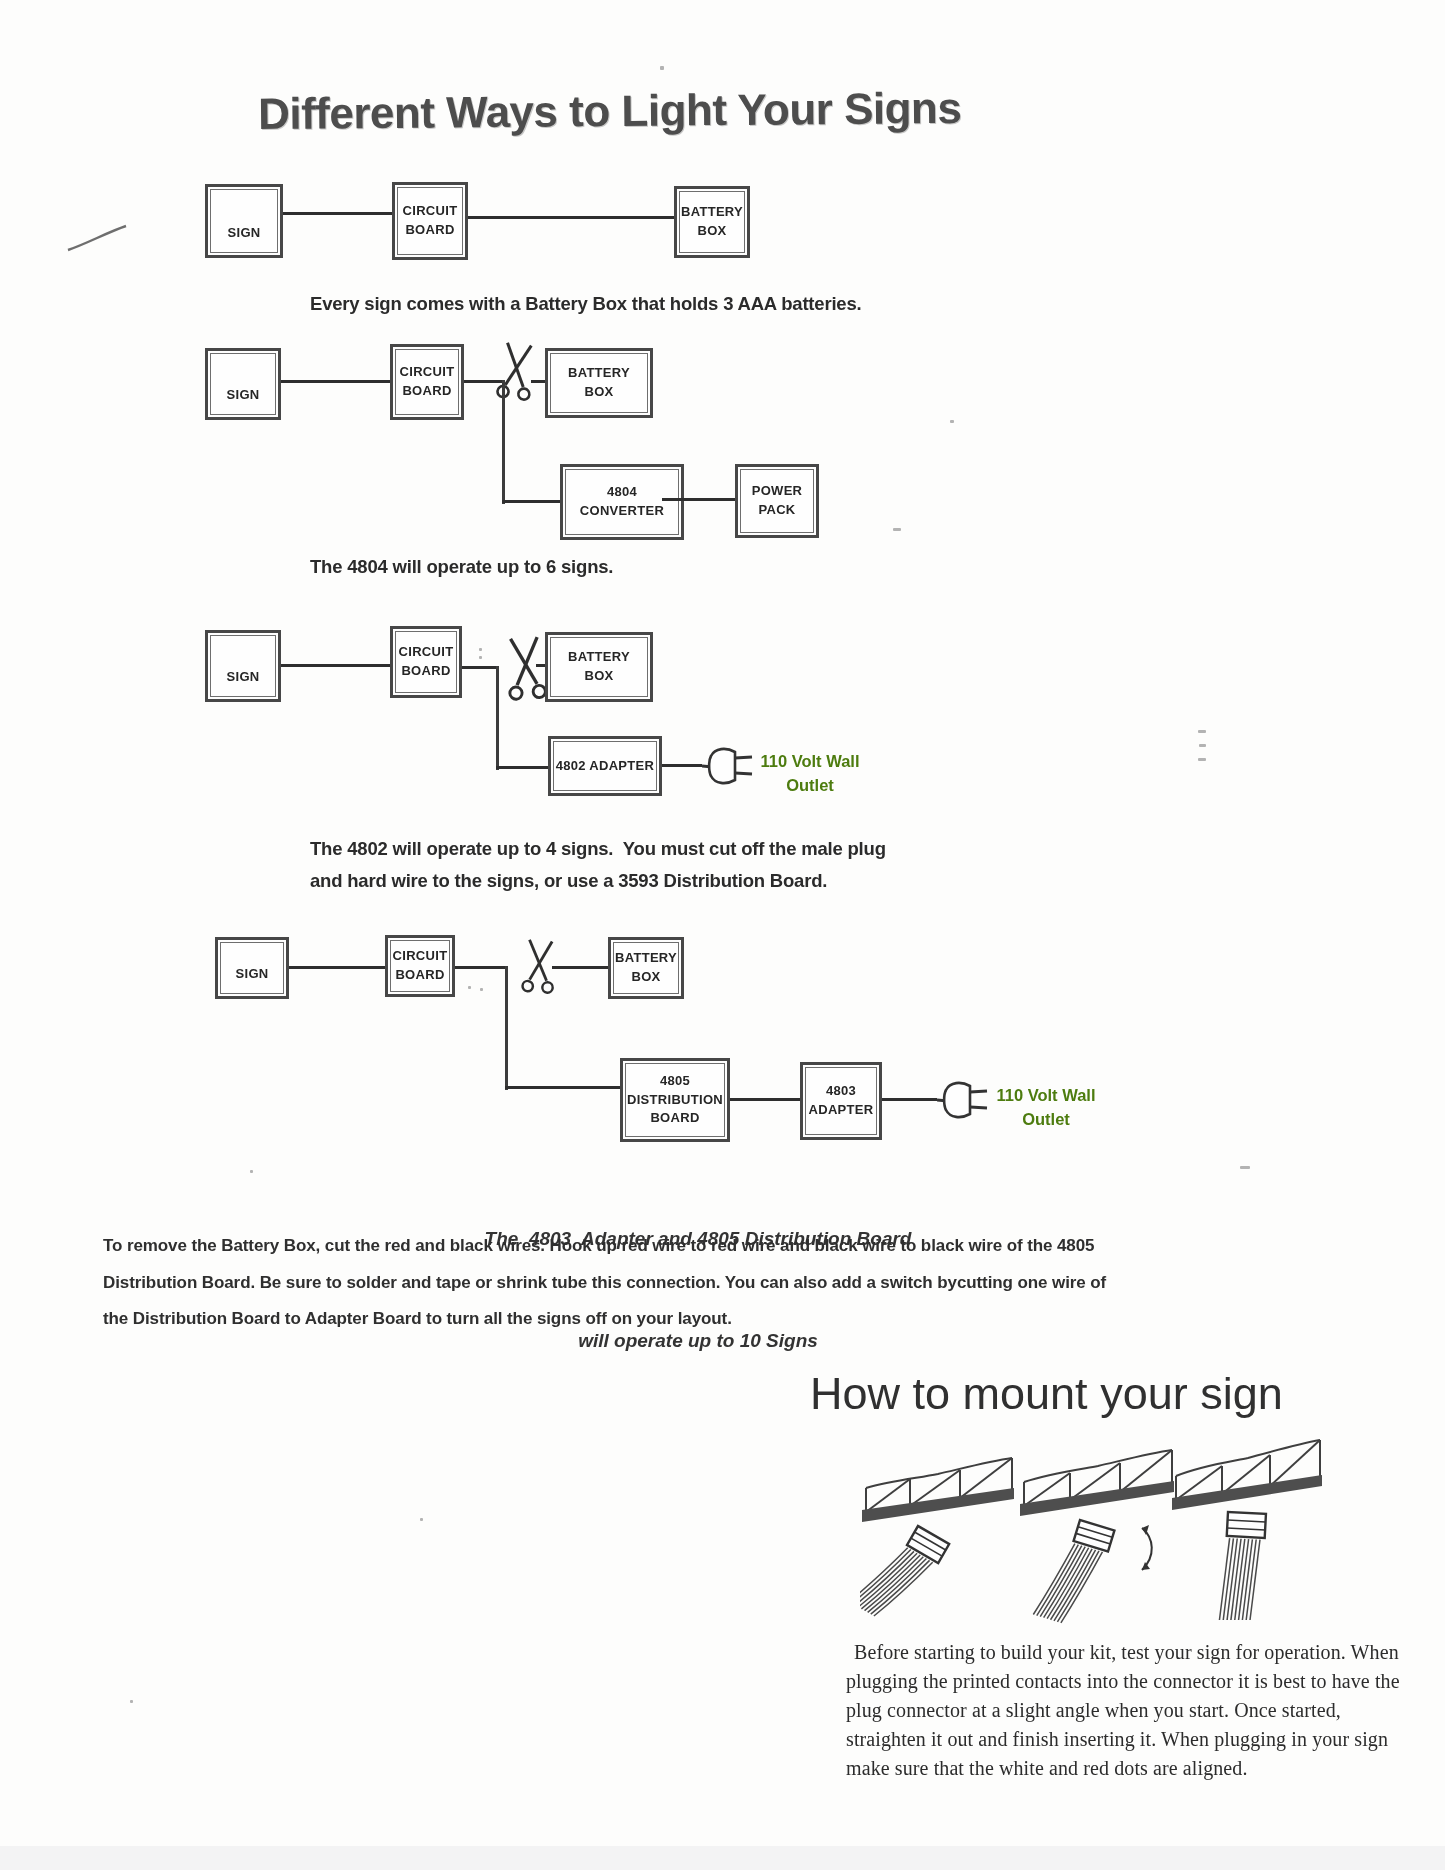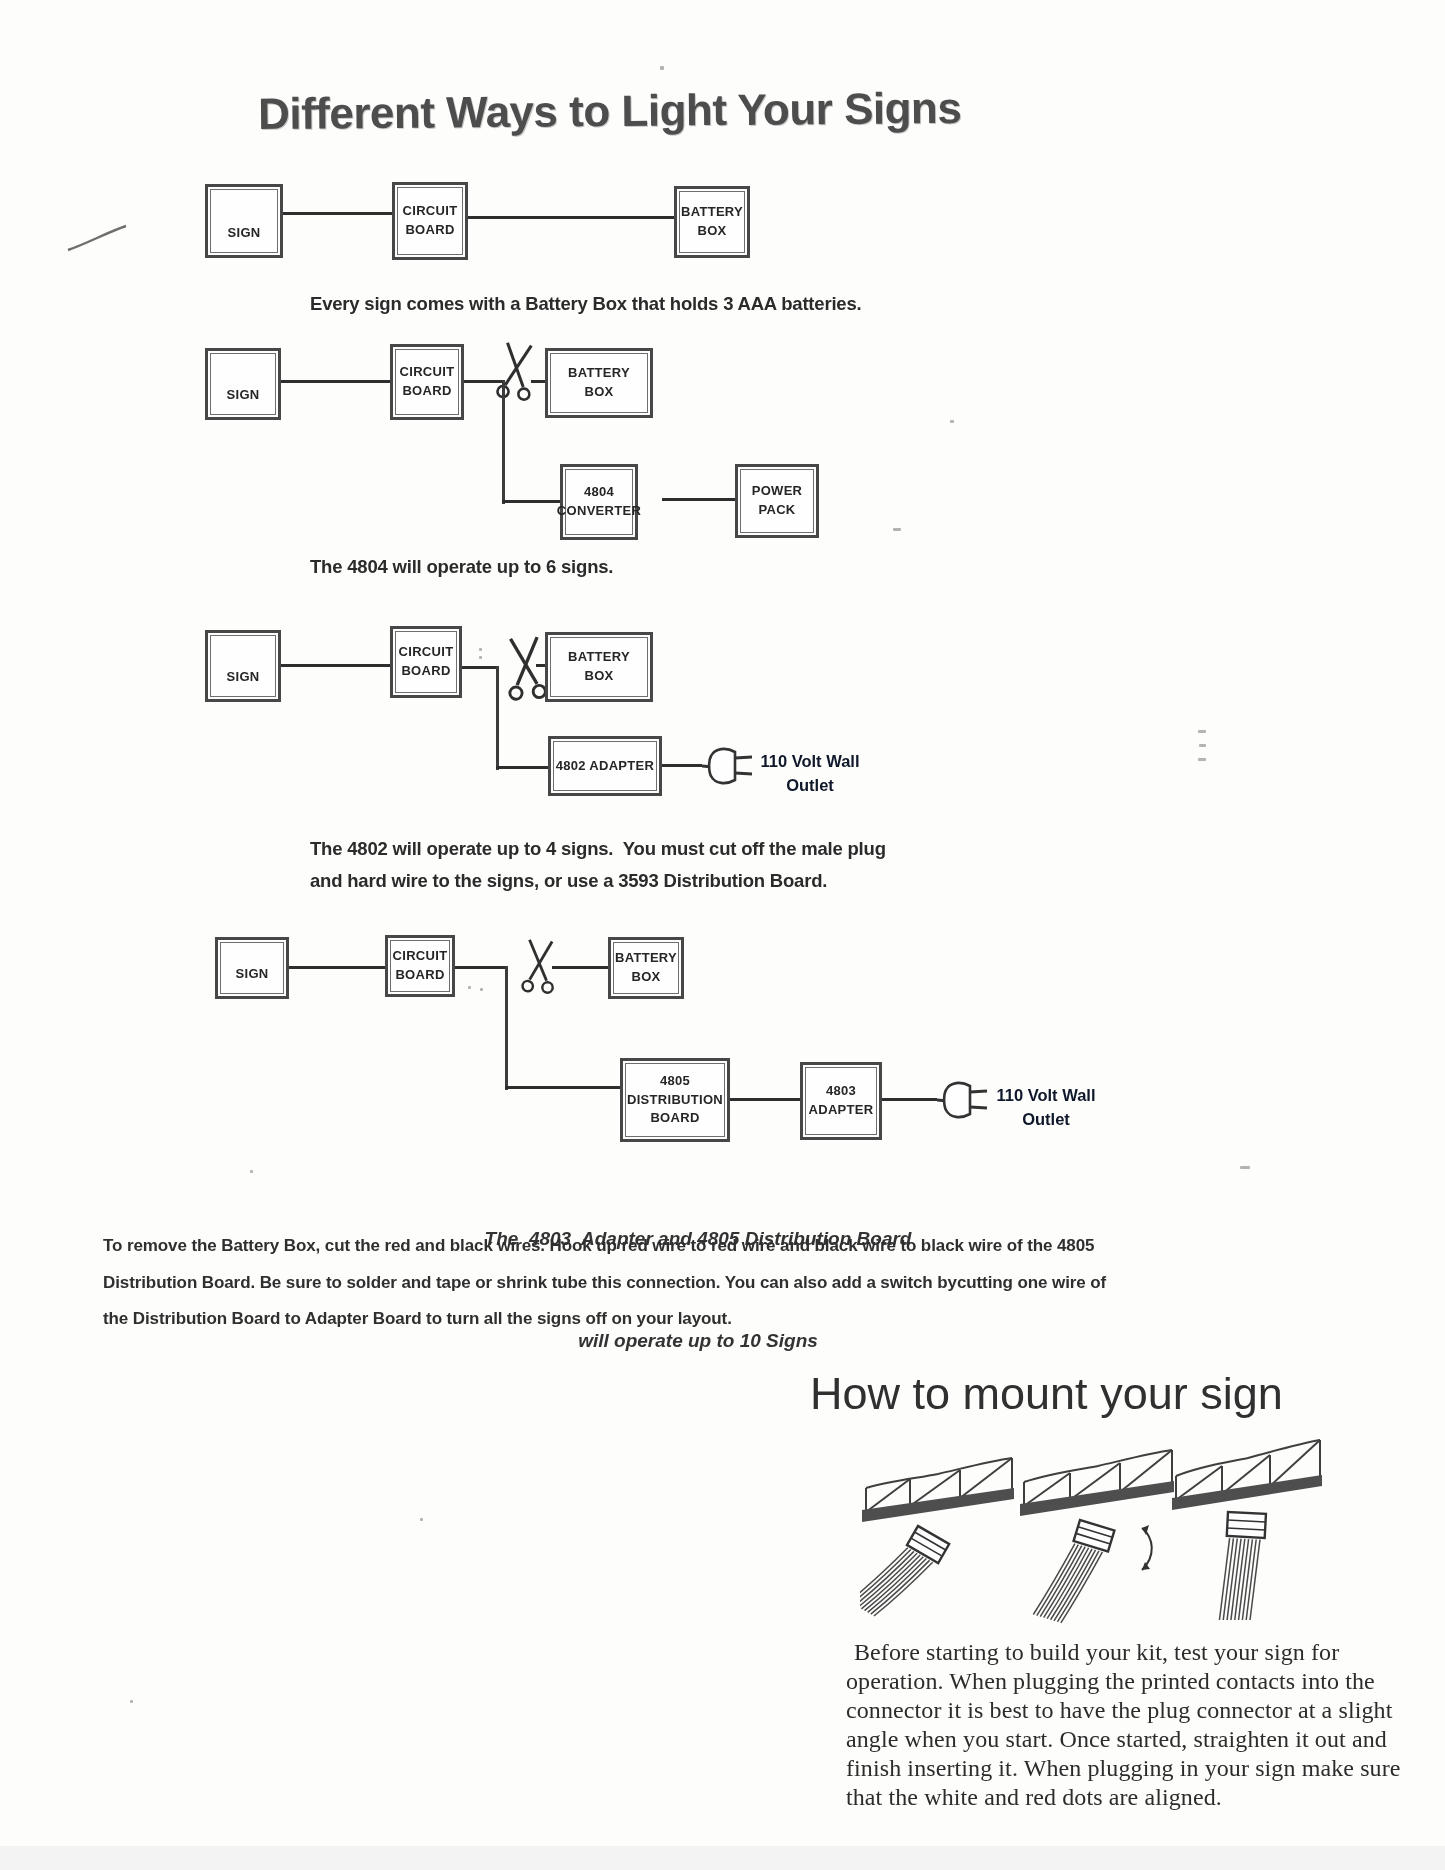--- a/index.html
+++ b/index.html
@@ -22,23 +22,23 @@
   .caption{position:absolute;font-size:18.5px;font-weight:700;color:#2b2b2b;
            letter-spacing:-.2px;white-space:pre-wrap;margin-left:12px;}
   .caption-italic{position:absolute;left:452px;top:1154px;width:492px;text-align:center;
                   font-size:19px;font-weight:700;font-style:italic;color:#333;
                   line-height:34px;white-space:pre-wrap;}
   .note{position:absolute;left:103px;top:1228px;width:1025px;font-size:17px;font-weight:700;
         color:#2f2f2f;line-height:36.5px;letter-spacing:-.1px;}
   .mount-heading{position:absolute;left:810px;top:1368px;font-size:45px;font-weight:400;
                  color:#303030;white-space:nowrap;}
   .serif-note{position:absolute;left:846px;top:1638px;width:555px;font-family:"Liberation Serif",serif;
-              font-size:24px;color:#2c2c2c;line-height:29px;text-indent:8px;letter-spacing:.1px;}
+              font-size:20px;color:#2c2c2c;line-height:29px;text-indent:8px;letter-spacing:.1px;}
   .outlet-label{position:absolute;width:112px;text-align:center;font-size:16.5px;font-weight:700;
-                color:#0f172a;line-height:1.45;}
+                color:#4d7c0f;line-height:1.45;}
   .artifact{position:absolute;background:#777;opacity:.55;border-radius:1px;}
   .bottom-strip{position:absolute;left:0;top:1846px;width:1445px;height:24px;background:#f3f3f4;}
   svg{display:block;}
 </style>
 </head>
 <body>
 
 <div class="page">
 
   <div class="title">Different Ways to Light Your Signs</div>
@@ -65,21 +65,21 @@
     <svg class="abs" style="left:498px;top:342px;transform:rotate(7deg)" width="36" height="60" viewBox="0 0 36 60">
       <line x1="6" y1="2" x2="27" y2="44" stroke="#2f2f2f" stroke-width="3"></line>
       <line x1="30" y1="2" x2="9" y2="44" stroke="#2f2f2f" stroke-width="3"></line>
       <circle cx="7.5" cy="51" r="5.5" fill="none" stroke="#2f2f2f" stroke-width="2.6"></circle>
       <circle cx="28.5" cy="51" r="5.5" fill="none" stroke="#2f2f2f" stroke-width="2.6"></circle>
     </svg>
     <div class="hwire" style="left:531px;top:380px;width:14px"></div>
     <div class="box" style="left:545px;top:348px;width:108px;height:70px">BATTERY BOX</div>
     <div class="vwire" style="left:502px;top:380px;height:124px"></div>
     <div class="hwire" style="left:502px;top:500px;width:58px"></div>
-    <div class="box" style="left:560px;top:464px;width:78px;height:76px">4804 CONVERTER</div>
+    <div class="box" style="left:560px;top:464px;width:124px;height:76px">4804 CONVERTER</div>
     <div class="hwire" style="left:662px;top:498px;width:73px"></div>
     <div class="box" style="left:735px;top:464px;width:84px;height:74px">POWER PACK</div>
   </div>
 
   <div class="caption" style="left:298px;top:556px">The 4804 will operate up to 6 signs.</div>
 
   <div>
     <div class="box low" style="left:205px;top:630px;width:76px;height:72px">SIGN</div>
     <div class="hwire" style="left:281px;top:664px;width:109px"></div>
     <div class="box" style="left:390px;top:626px;width:72px;height:72px">CIRCUIT BOARD</div>

